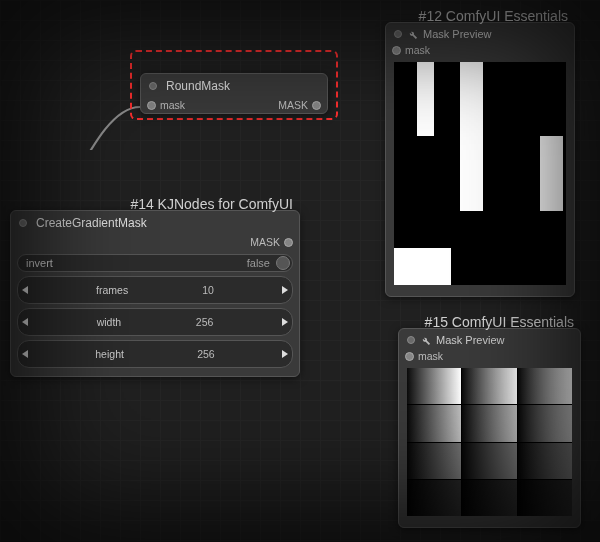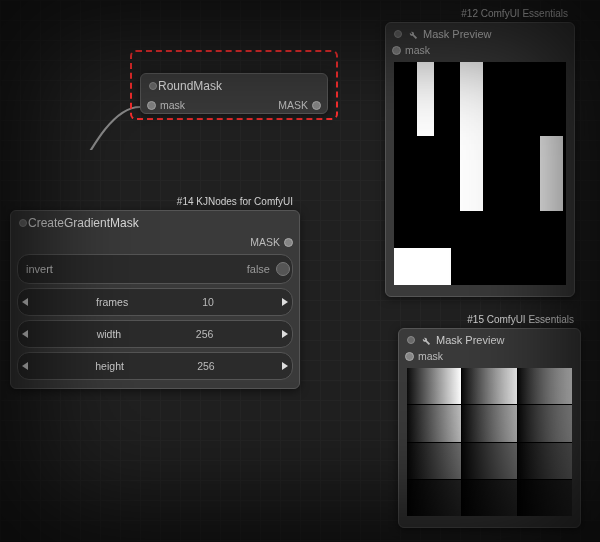--- a/index.html
+++ b/index.html
@@ -2,35 +2,35 @@
 <html><head>
 <meta charset="utf-8">
 <style>
   *{box-sizing:border-box;margin:0;padding:0;font-family:Arial,sans-serif}
   body{width:600px;height:542px;background:#202020;overflow:hidden;position:relative;color:#c0c0c0;font-size:11px}
   .grid{position:absolute;inset:0;background-image:linear-gradient(#2a2a2a 1px,transparent 1px),linear-gradient(90deg,#2a2a2a 1px,transparent 1px);background-size:20px 20px;opacity:.5}
   .vignette{position:absolute;inset:0;box-shadow:inset 0 0 100px 40px rgba(0,0,0,.7);pointer-events:none}
   svg.links{position:absolute;inset:0;pointer-events:none}
   .selbox{position:absolute;border:2px dashed #ff3030;border-radius:6px;pointer-events:none}
   .node{position:absolute;background:#3a3a3a;border:1px solid #555;border-radius:6px;box-shadow:0 2px 8px rgba(0,0,0,.5)}
-  .node .tag{position:absolute;top:-15px;right:6px;color:#d0d0d0;font-size:10px;text-align:right;white-space:nowrap}
-  .node .title{display:flex;align-items:center;gap:1px;padding:5px 8px 4px 8px;color:#ddd;font-size:12px}
+  .node .tag{position:absolute;top:-15px;right:6px;color:#d0d0d0;font-size:14px;text-align:right;white-space:nowrap}
+  .node .title{display:flex;align-items:center;gap:9px;padding:5px 8px 4px 8px;color:#ddd;font-size:12px}
   .node .title .dot{width:8px;height:8px;border-radius:50%;background:#6a6a6a;border:1px solid #888}
   .row{display:flex;align-items:flex-end;justify-content:space-between;padding:2px 6px;font-size:10.5px;color:#bbb;position:relative}
   .row .inp{display:flex;align-items:center;gap:4px}
   .port{width:9px;height:9px;border-radius:50%;background:#858585;border:1px solid #aaa;flex:none}
   .row .out{display:flex;align-items:center;gap:4px}
   .widgets{padding:4px 6px 8px 6px;display:flex;flex-direction:column;gap:4px}
   .pill{display:flex;align-items:center;justify-content:space-between;background:#2b2b2b;border:1px solid #555;border-radius:12px;height:28px;padding:0 4px;color:#ccc;font-size:10.5px}
   .pill .lab{padding:0 6px;color:#ccc}
   .pill .val{padding:0 6px;color:#bbb}
   .tri{width:0;height:0;border-top:4px solid transparent;border-bottom:4px solid transparent}
   .tri.l{border-right:6px solid #ddd}
   .tri.r{border-left:6px solid #ddd}
-  .toggle{position:relative;background:#2b2b2b;border:1px solid #555;border-radius:12px;height:30px;display:flex;align-items:center;padding:0 2px}
+  .toggle{position:relative;background:#2b2b2b;border:1px solid #555;border-radius:12px;height:18px;display:flex;align-items:center;padding:0 2px}
   .toggle .lab{padding:0 6px;color:#ccc;flex:1}
   .toggle .val{padding:0 6px;color:#999}
   .toggle .knob{width:14px;height:14px;border-radius:50%;background:#555;border:1px solid #777}
   .hdr{display:flex;align-items:center;gap:5px;padding:5px 8px 2px 8px;color:#ccc;font-size:11px}
   .hdr .d{width:8px;height:8px;border-radius:50%;background:#6a6a6a;border:1px solid #888}
   .prev{margin:4px 8px 8px 8px;height:calc(100% - 50px);background:#000;display:grid}
   #p12{grid-template-columns:repeat(3,1fr);grid-template-rows:repeat(3,1fr)}
   #p12 .c{background:#000}
   #p15{grid-template-columns:repeat(3,1fr);grid-template-rows:repeat(4,1fr);gap:1px;background:#000}
   .gcell{display:flex}

